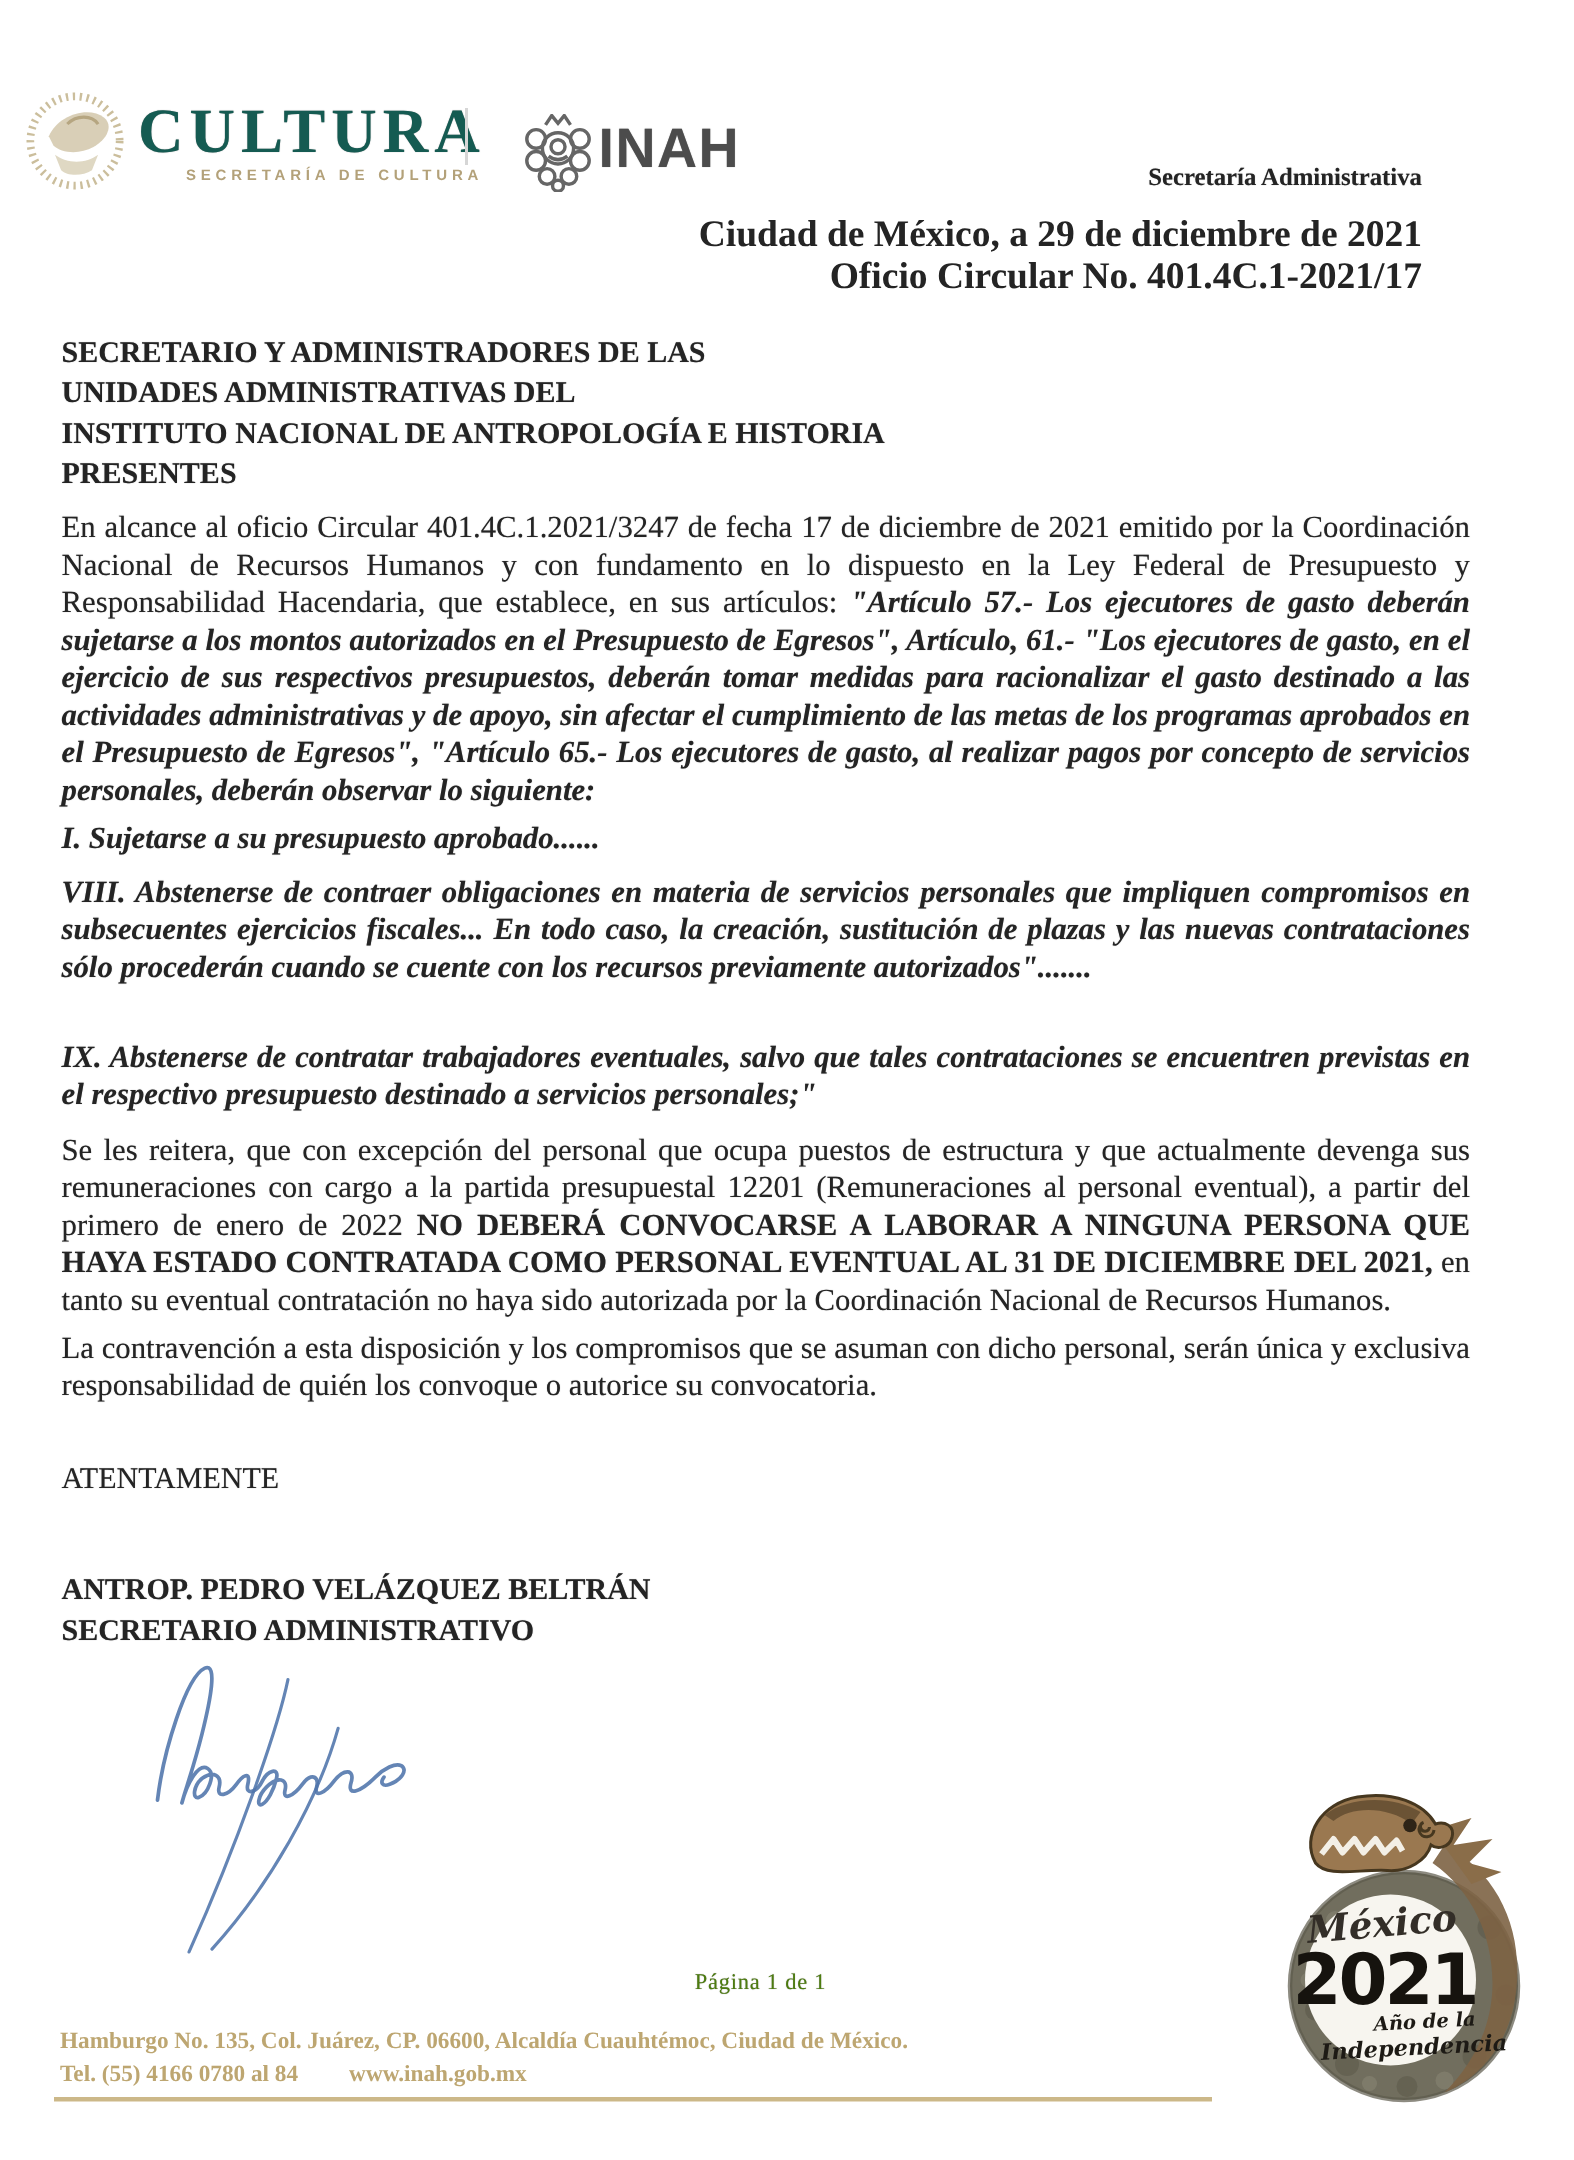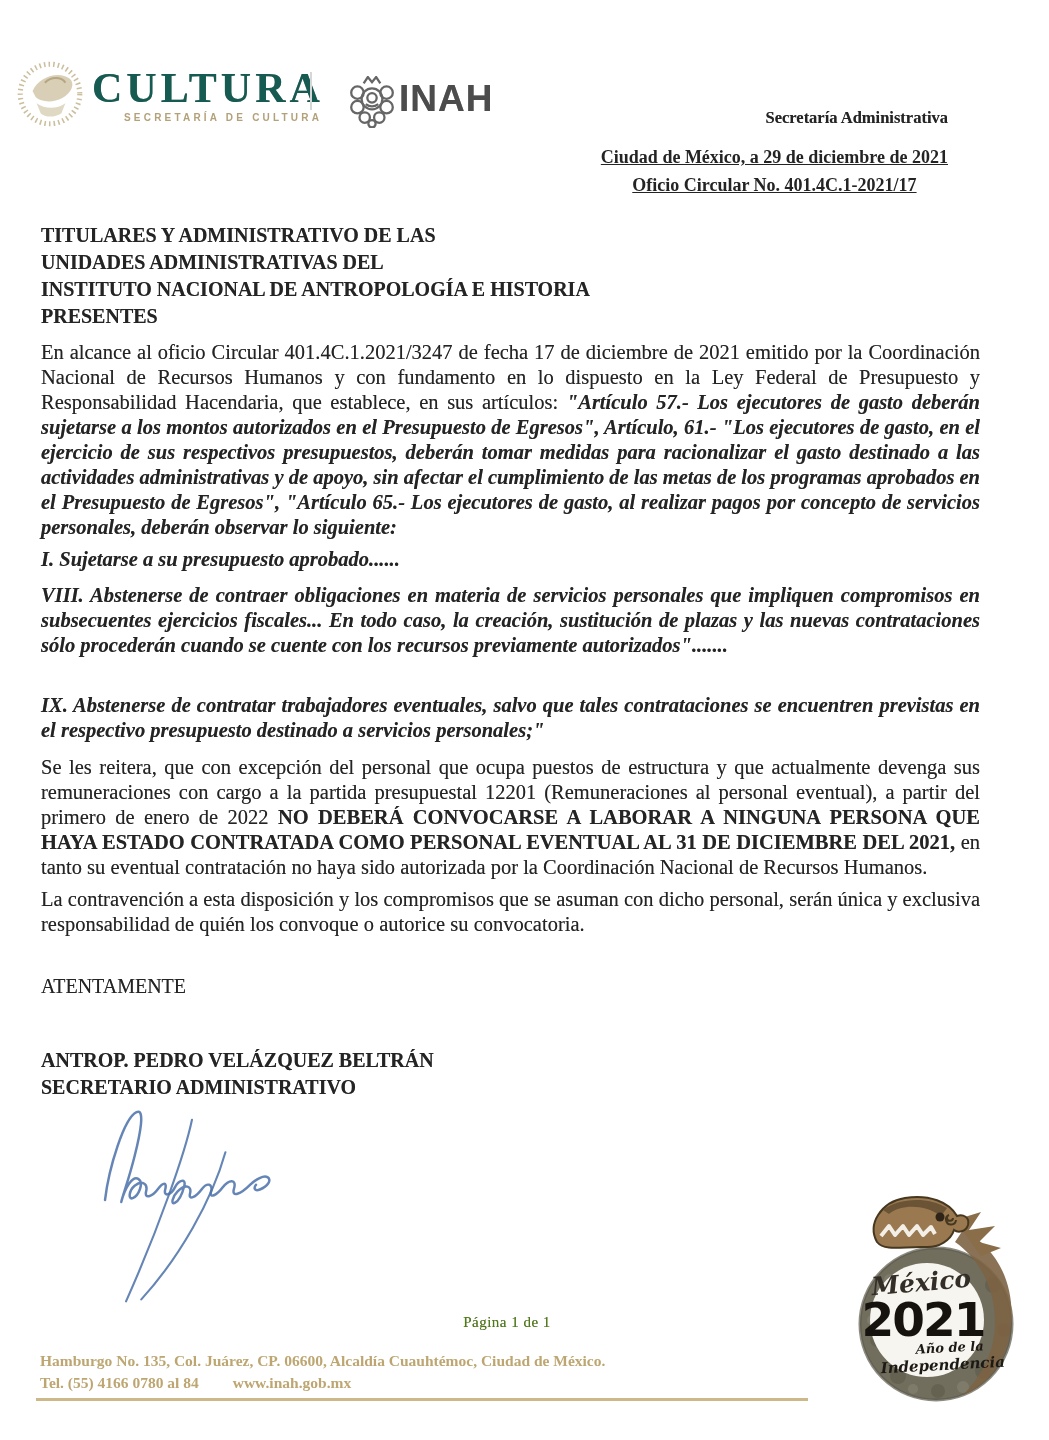--- a/index.html
+++ b/index.html
@@ -25,21 +25,21 @@
   .rosette-wrap { position:absolute; left:349px; top:76px; width:46px; height:52px; }
   .inah-word {
     position:absolute; left:399px; top:78px;
     font-family:"Liberation Sans", sans-serif;
     font-size:37px; font-weight:800; letter-spacing:1px; color:#4c4c4c;
   }
   .office {
     position:absolute; right:101px; top:108px;
     font-size:16.5px; font-weight:700; text-align:left;
   }
-  .dateline { position:absolute; right:101px; top:143px; text-align:center; font-size:18px; font-weight:700; line-height:28px;text-decoration:underline; }
+  .dateline { position:absolute; right:101px; top:143px; text-align:right; font-size:25px; font-weight:700; line-height:28px; }
 
   
   .content { position:absolute; left:41px; top:222px; width:939px; }
   .addr { font-weight:700; font-size:20px; line-height:27px; margin:0 0 10px; }
   .par { font-size:20.5px; line-height:25px; text-align:justify; margin:0; }
   .q  { font-weight:700; font-style:italic; }
   .bc { font-weight:700; }
   .mb7 { margin-bottom:7px; } .mb8 { margin-bottom:8px; } .mb10 { margin-bottom:10px; }
   .mb11 { margin-bottom:11px; } .mb12 { margin-bottom:12px;margin-top:35px; } .mb36 { margin-bottom:36px; }
   .atent { font-weight:400; font-size:20px; line-height:27px; margin:0 0 47px; }
@@ -99,21 +99,21 @@
 
   <div class="office ink">Secretaría Administrativa</div>
 
   <div class="dateline">
     <div>Ciudad de México, a 29 de diciembre de 2021</div>
     <div>Oficio Circular No. 401.4C.1-2021/17</div>
   </div>
 
   <div class="content ink">
     <div class="addr">
-      <div>TITULARES Y ADMINISTRATIVO DE LAS</div>
+      <div>SECRETARIO Y ADMINISTRADORES DE LAS</div>
       <div>UNIDADES ADMINISTRATIVAS DEL</div>
       <div>INSTITUTO NACIONAL DE ANTROPOLOGÍA E HISTORIA</div>
       <div>PRESENTES</div>
     </div>
 
     <p class="par mb7"><span>En alcance al oficio Circular 401.4C.1.2021/3247 de fecha 17 de diciembre de 2021 emitido por la Coordinación Nacional de Recursos Humanos y con fundamento en lo dispuesto en la Ley Federal de Presupuesto y Responsabilidad Hacendaria, que establece, en sus artículos: </span><span class="q">"Artículo 57.- Los ejecutores de gasto deberán sujetarse a los montos autorizados en el Presupuesto de Egresos", Artículo, 61.- "Los ejecutores de gasto, en el ejercicio de sus respectivos presupuestos, deberán tomar medidas para racionalizar el gasto destinado a las actividades administrativas y de apoyo, sin afectar el cumplimiento de las metas de los programas aprobados en el Presupuesto de Egresos", "Artículo 65.- Los ejecutores de gasto, al realizar pagos por concepto de servicios personales, deberán observar lo siguiente:</span></p>
 
     <p class="par q mb11">I. Sujetarse a su presupuesto aprobado......</p>
     <p class="par q mb10">VIII. Abstenerse de contraer obligaciones en materia de servicios personales que impliquen compromisos en subsecuentes ejercicios fiscales... En todo caso, la creación, sustitución de plazas y las nuevas contrataciones sólo procederán cuando se cuente con los recursos previamente autorizados".......</p>
     <p class="par q mb12">IX. Abstenerse de contratar trabajadores eventuales, salvo que tales contrataciones se encuentren previstas en el respectivo presupuesto destinado a servicios personales;"</p>

